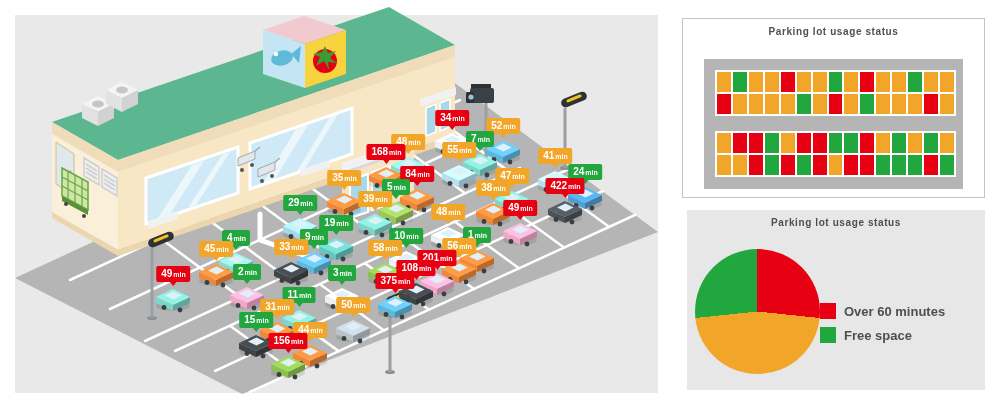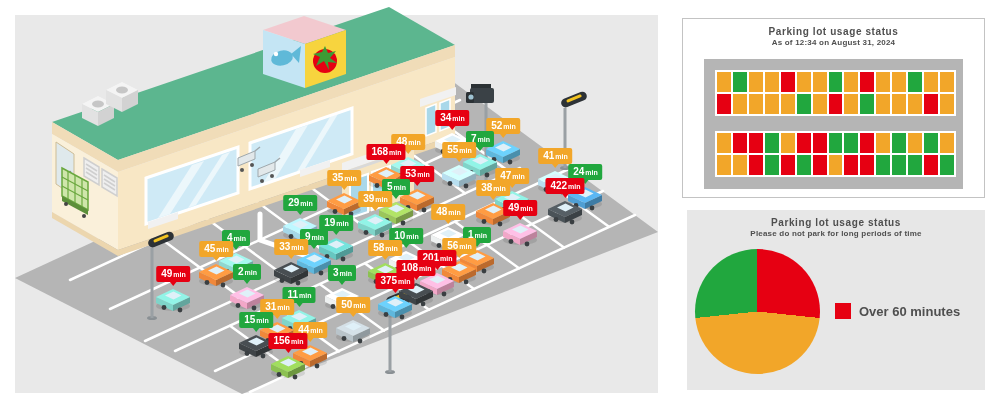--- a/index.html
+++ b/index.html
@@ -14,21 +14,21 @@
   #status-panel{left:682px;top:18px;width:303px;height:180px;background:#fff;border:1px solid #c3c3c3}
   #pie-panel{left:687px;top:210px;width:298px;height:180px;background:#e7e7e7}
   .panel-title{text-align:center;font-weight:bold;color:#4f4f4f;font-size:10px;letter-spacing:.6px;margin-top:7px}
   .panel-subtitle{text-align:center;font-weight:bold;color:#4f4f4f;font-size:8px;margin-top:1px;letter-spacing:.2px}
   #status-grid{position:absolute;left:21px;top:40px;width:259px;height:130px;background:#b5b5b5}
   .double-row{position:absolute;left:11px;width:237px;background:#fff;padding:2px}
   .double-row .cell-row{display:grid;grid-template-columns:repeat(15,1fr);gap:2px}
   .double-row .cell-row + .cell-row{margin-top:2px}
   .cell{height:20px}
   #pie{position:absolute;left:8px;top:39px;width:125px;height:125px;border-radius:50%}
-  #legend{position:absolute;left:148px;top:93px}
+  #legend{position:absolute;left:133px;top:93px}
   .legend-item{display:flex;align-items:center;margin-bottom:8px}
   .legend-swatch{width:16px;height:16px;margin-right:8px;flex:none}
   .legend-label{font-size:13px;font-weight:bold;color:#4f4f4f;white-space:nowrap}
 </style>
 </head>
 <body>
 
 <div id="scene">
   <svg id="scene-svg" width="660" height="405" viewBox="0 0 660 405">
     <rect x="15" y="15" width="643" height="378" fill="#e9e9e9"></rect>
@@ -544,21 +544,21 @@
   </svg>
   <div id="labels-layer">
       <div class="time-label" style="--c: #e60012; left: 452px; top: 118px;"><span class="num">34</span><span class="unit">min</span><i class="tail"></i></div>
       <div class="time-label" style="--c: #f2a629; left: 503px; top: 126px;"><span class="num">52</span><span class="unit">min</span><i class="tail"></i></div>
       <div class="time-label" style="--c: #21a73e; left: 480px; top: 139px;"><span class="num">7</span><span class="unit">min</span><i class="tail"></i></div>
       <div class="time-label" style="--c: #f2a629; left: 408px; top: 142px;"><span class="num">48</span><span class="unit">min</span><i class="tail"></i></div>
       <div class="time-label" style="--c: #f2a629; left: 459px; top: 150px;"><span class="num">55</span><span class="unit">min</span><i class="tail"></i></div>
       <div class="time-label" style="--c: #e60012; left: 386px; top: 152px;"><span class="num">168</span><span class="unit">min</span><i class="tail"></i></div>
       <div class="time-label" style="--c: #f2a629; left: 555px; top: 156px;"><span class="num">41</span><span class="unit">min</span><i class="tail"></i></div>
       <div class="time-label" style="--c: #21a73e; left: 585px; top: 172px;"><span class="num">24</span><span class="unit">min</span><i class="tail"></i></div>
-      <div class="time-label" style="--c: #e60012; left: 417px; top: 174px;"><span class="num">53</span><span class="unit">min</span><i class="tail"></i></div>
+      <div class="time-label" style="--c: #e60012; left: 417px; top: 174px;"><span class="num">84</span><span class="unit">min</span><i class="tail"></i></div>
       <div class="time-label" style="--c: #f2a629; left: 512px; top: 176px;"><span class="num">47</span><span class="unit">min</span><i class="tail"></i></div>
       <div class="time-label" style="--c: #f2a629; left: 344px; top: 178px;"><span class="num">35</span><span class="unit">min</span><i class="tail"></i></div>
       <div class="time-label" style="--c: #e60012; left: 565px; top: 186px;"><span class="num">422</span><span class="unit">min</span><i class="tail"></i></div>
       <div class="time-label" style="--c: #21a73e; left: 396px; top: 187px;"><span class="num">5</span><span class="unit">min</span><i class="tail"></i></div>
       <div class="time-label" style="--c: #f2a629; left: 493px; top: 188px;"><span class="num">38</span><span class="unit">min</span><i class="tail"></i></div>
       <div class="time-label" style="--c: #f2a629; left: 375px; top: 199px;"><span class="num">39</span><span class="unit">min</span><i class="tail"></i></div>
       <div class="time-label" style="--c: #21a73e; left: 300px; top: 203px;"><span class="num">29</span><span class="unit">min</span><i class="tail"></i></div>
       <div class="time-label" style="--c: #e60012; left: 520px; top: 208px;"><span class="num">49</span><span class="unit">min</span><i class="tail"></i></div>
       <div class="time-label" style="--c: #f2a629; left: 448px; top: 212px;"><span class="num">48</span><span class="unit">min</span><i class="tail"></i></div>
       <div class="time-label" style="--c: #21a73e; left: 336px; top: 223px;"><span class="num">19</span><span class="unit">min</span><i class="tail"></i></div>
@@ -580,21 +580,20 @@
       <div class="time-label" style="--c: #f2a629; left: 353px; top: 305px;"><span class="num">50</span><span class="unit">min</span><i class="tail"></i></div>
       <div class="time-label" style="--c: #f2a629; left: 277px; top: 307px;"><span class="num">31</span><span class="unit">min</span><i class="tail"></i></div>
       <div class="time-label" style="--c: #21a73e; left: 256px; top: 320px;"><span class="num">15</span><span class="unit">min</span><i class="tail"></i></div>
       <div class="time-label" style="--c: #f2a629; left: 310px; top: 330px;"><span class="num">44</span><span class="unit">min</span><i class="tail"></i></div>
       <div class="time-label" style="--c: #e60012; left: 288px; top: 341px;"><span class="num">156</span><span class="unit">min</span><i class="tail"></i></div>
     </div>
 </div>
 
 <div id="status-panel" class="panel">
   <div class="panel-title">Parking lot usage status</div>
-  <div class="panel-subtitle">As of 12:34 on August 31, 2024</div>
   <div id="status-grid">
       <div class="double-row" style="top: 11px;">
         <div class="cell-row">
           <div class="cell" style="background: rgb(242, 166, 41);"></div>
           <div class="cell" style="background: rgb(33, 167, 62);"></div>
           <div class="cell" style="background: rgb(242, 166, 41);"></div>
           <div class="cell" style="background: rgb(242, 166, 41);"></div>
           <div class="cell" style="background: rgb(230, 0, 18);"></div>
           <div class="cell" style="background: rgb(242, 166, 41);"></div>
           <div class="cell" style="background: rgb(242, 166, 41);"></div>
@@ -659,21 +658,24 @@
           <div class="cell" style="background: rgb(33, 167, 62);"></div>
           <div class="cell" style="background: rgb(230, 0, 18);"></div>
           <div class="cell" style="background: rgb(33, 167, 62);"></div>
         </div>
       </div>
     </div>
 </div>
 
 <div id="pie-panel" class="panel">
   <div class="panel-title">Parking lot usage status</div>
-  <div class="panel-subtitle">Please do not park for long periods of time</div>
   <div id="pie" style="background: conic-gradient(rgb(230, 0, 18) 0deg, rgb(230, 0, 18) 96deg, rgb(242, 166, 41) 96deg, rgb(242, 166, 41) 264deg, rgb(33, 167, 62) 264deg, rgb(33, 167, 62) 360deg);"></div>
   <div id="legend">
       <div class="legend-item">
         <span class="legend-swatch" style="background: rgb(230, 0, 18);"></span>
         <span class="legend-label">Over 60 minutes</span>
       </div>
+      <div class="legend-item">
+        <span class="legend-swatch" style="background: rgb(33, 167, 62);"></span>
+        <span class="legend-label">Free space</span>
+      </div>
     </div>
 </div>
 
 </body></html>

